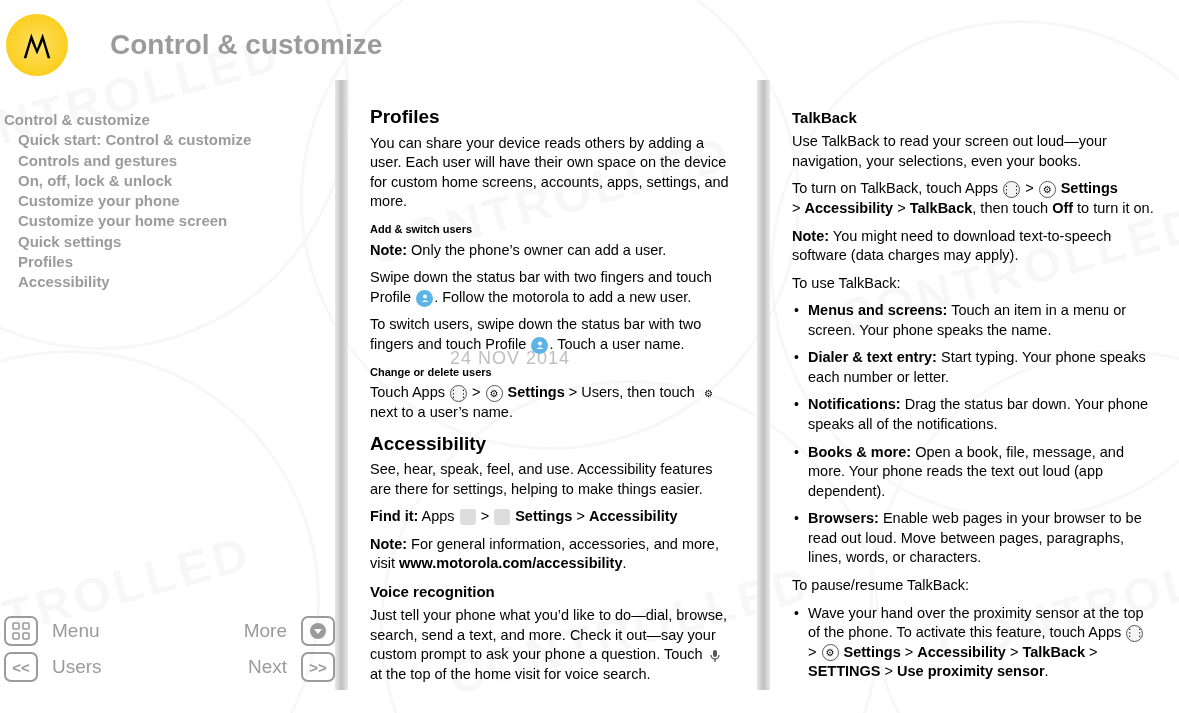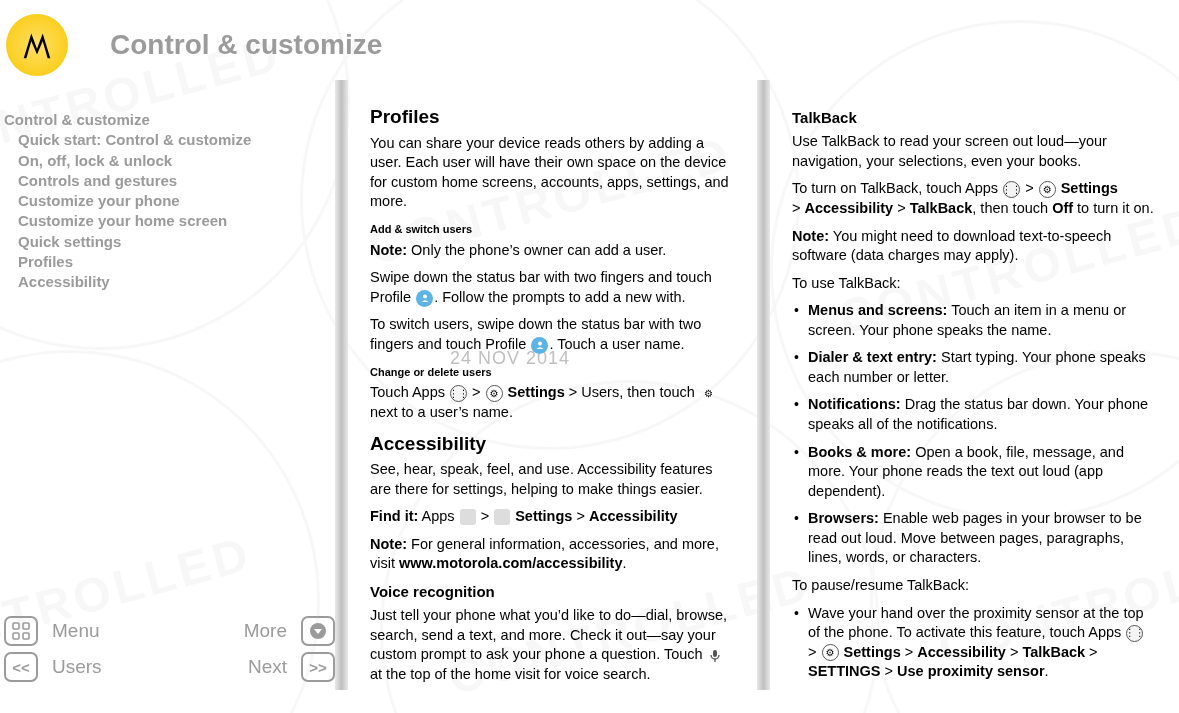--- a/index.html
+++ b/index.html
@@ -158,22 +158,22 @@
       </svg>
   </div>
   <div class="page-title">Control &amp; customize</div>
 </div>
 
 <div class="body-area">
   <div class="sidebar">
     <div class="toc">
       <a class="lvl0">Control &amp; customize</a>
       <a class="lvl1">Quick start: Control &amp; customize</a>
+      <a class="lvl1">Controls and gestures</a>
       <a class="lvl1">On, off, lock &amp; unlock</a>
-      <a class="lvl1">Controls and gestures</a>
       <a class="lvl1">Customize your phone</a>
       <a class="lvl1">Customize your home screen</a>
       <a class="lvl1">Quick settings</a>
       <a class="lvl1">Profiles</a>
       <a class="lvl1">Accessibility</a>
     </div>
     <div class="nav-bottom">
       <div class="nav-row">
         <div class="nav-item left">
           <span class="icon-box">
@@ -217,21 +217,21 @@
     <h2>Profiles</h2>
     <p>You can share your device reads others by adding a user. Each user will have their own space on the device for custom home screens, accounts, apps, settings, and more.</p>
 
     <h3>Add &amp; switch users</h3>
     <p><span class="bold">Note:</span><span> Only the phone’s owner can add a user.</span></p>
     <p><span>Swipe down the status bar with two fingers and touch Profile </span><span class="inline-icon profile">
           <svg width="10" height="10" viewBox="0 0 10 10">
             <circle cx="5" cy="3.4" r="2" fill="#fff"></circle>
             <path d="M1.5 9 Q5 5.5 8.5 9 Z" fill="#fff"></path>
           </svg>
-        </span><span>. Follow the prompts to add a new with.</span></p>
+        </span><span>. Follow the motorola to add a new user.</span></p>
     <p><span>To switch users, swipe down the status bar with two fingers and touch Profile </span><span class="inline-icon profile">
           <svg width="10" height="10" viewBox="0 0 10 10">
             <circle cx="5" cy="3.4" r="2" fill="#fff"></circle>
             <path d="M1.5 9 Q5 5.5 8.5 9 Z" fill="#fff"></path>
           </svg>
         </span><span>. Touch a user name.</span></p>
 
     <h3>Change or delete users</h3>
     <p>
       <span>Touch Apps </span><span class="inline-icon">⋮⋮</span><span> &gt; </span><span class="inline-icon gear">⚙</span> <span class="bold">Settings</span><span> &gt; Users, then touch </span><span class="inline-icon geardark">⚙</span><span> next to a user’s name.</span>

